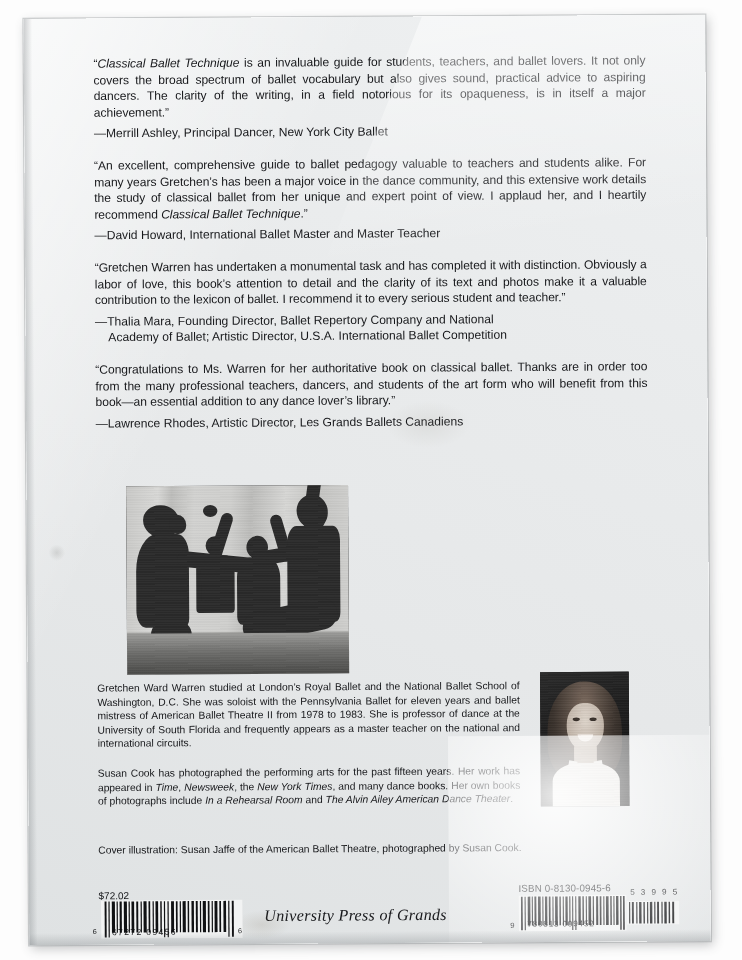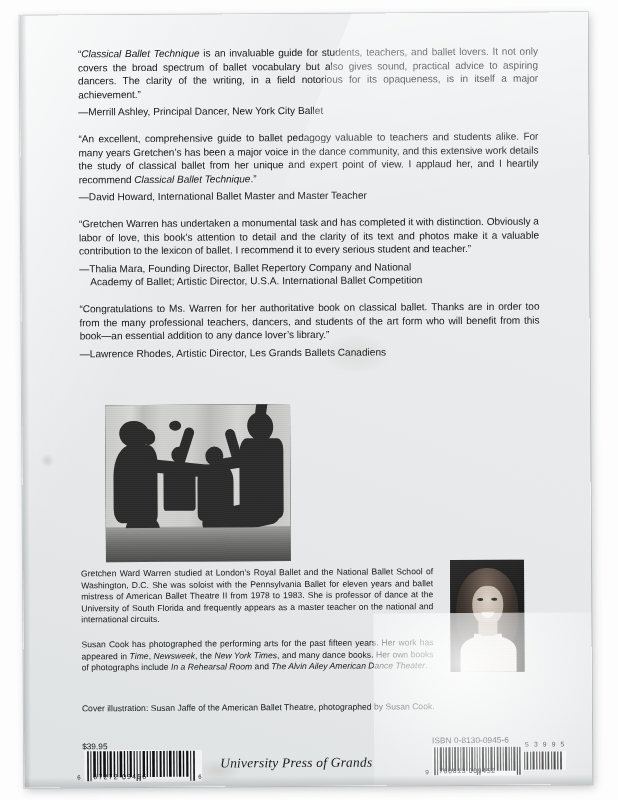--- a/index.html
+++ b/index.html
@@ -351,21 +351,21 @@
 
     <div class="bio-block">
       <p class="bio-para">Gretchen Ward Warren studied at London’s Royal Ballet and the National Ballet School of Washington, D.C. She was soloist with the Pennsylvania Ballet for eleven years and ballet mistress of American Ballet Theatre II from 1978 to 1983. She is professor of dance at the University of South Florida and frequently appears as a master teacher on the national and international circuits.</p>
       <p class="bio-para"><span>Susan Cook has photographed the performing arts for the past fifteen years. Her work has appeared in </span><i>Time</i><span>, </span><i>Newsweek</i><span>, the </span><i>New York Times</i><span>, and many dance books. Her own books of photographs include </span><i>In a Rehearsal Room</i><span> and </span><i>The Alvin Ailey American Dance Theater</i><span>.</span></p>
     </div>
 
     <div class="credit-block">
       <p class="credit-para">Cover illustration: Susan Jaffe of the American Ballet Theatre, photographed by Susan Cook.</p>
     </div>
 
-    <div class="price">$39.95</div>
+    <div class="price">$72.02</div>
 
     <div class="isbn-text">ISBN 0-8130-0945-6</div>
 
     <div class="publisher">University Press of Grands</div>
 
     <div class="barcode" id="barcode-upc">
       <svg width="118" height="32" viewBox="0 0 118 32">
         <rect x="0" y="0" width="118" height="32" fill="#f2f3f3"></rect>
         <g fill="#101113">
           <rect x="3" y="1" width="1.6" height="30"></rect>

